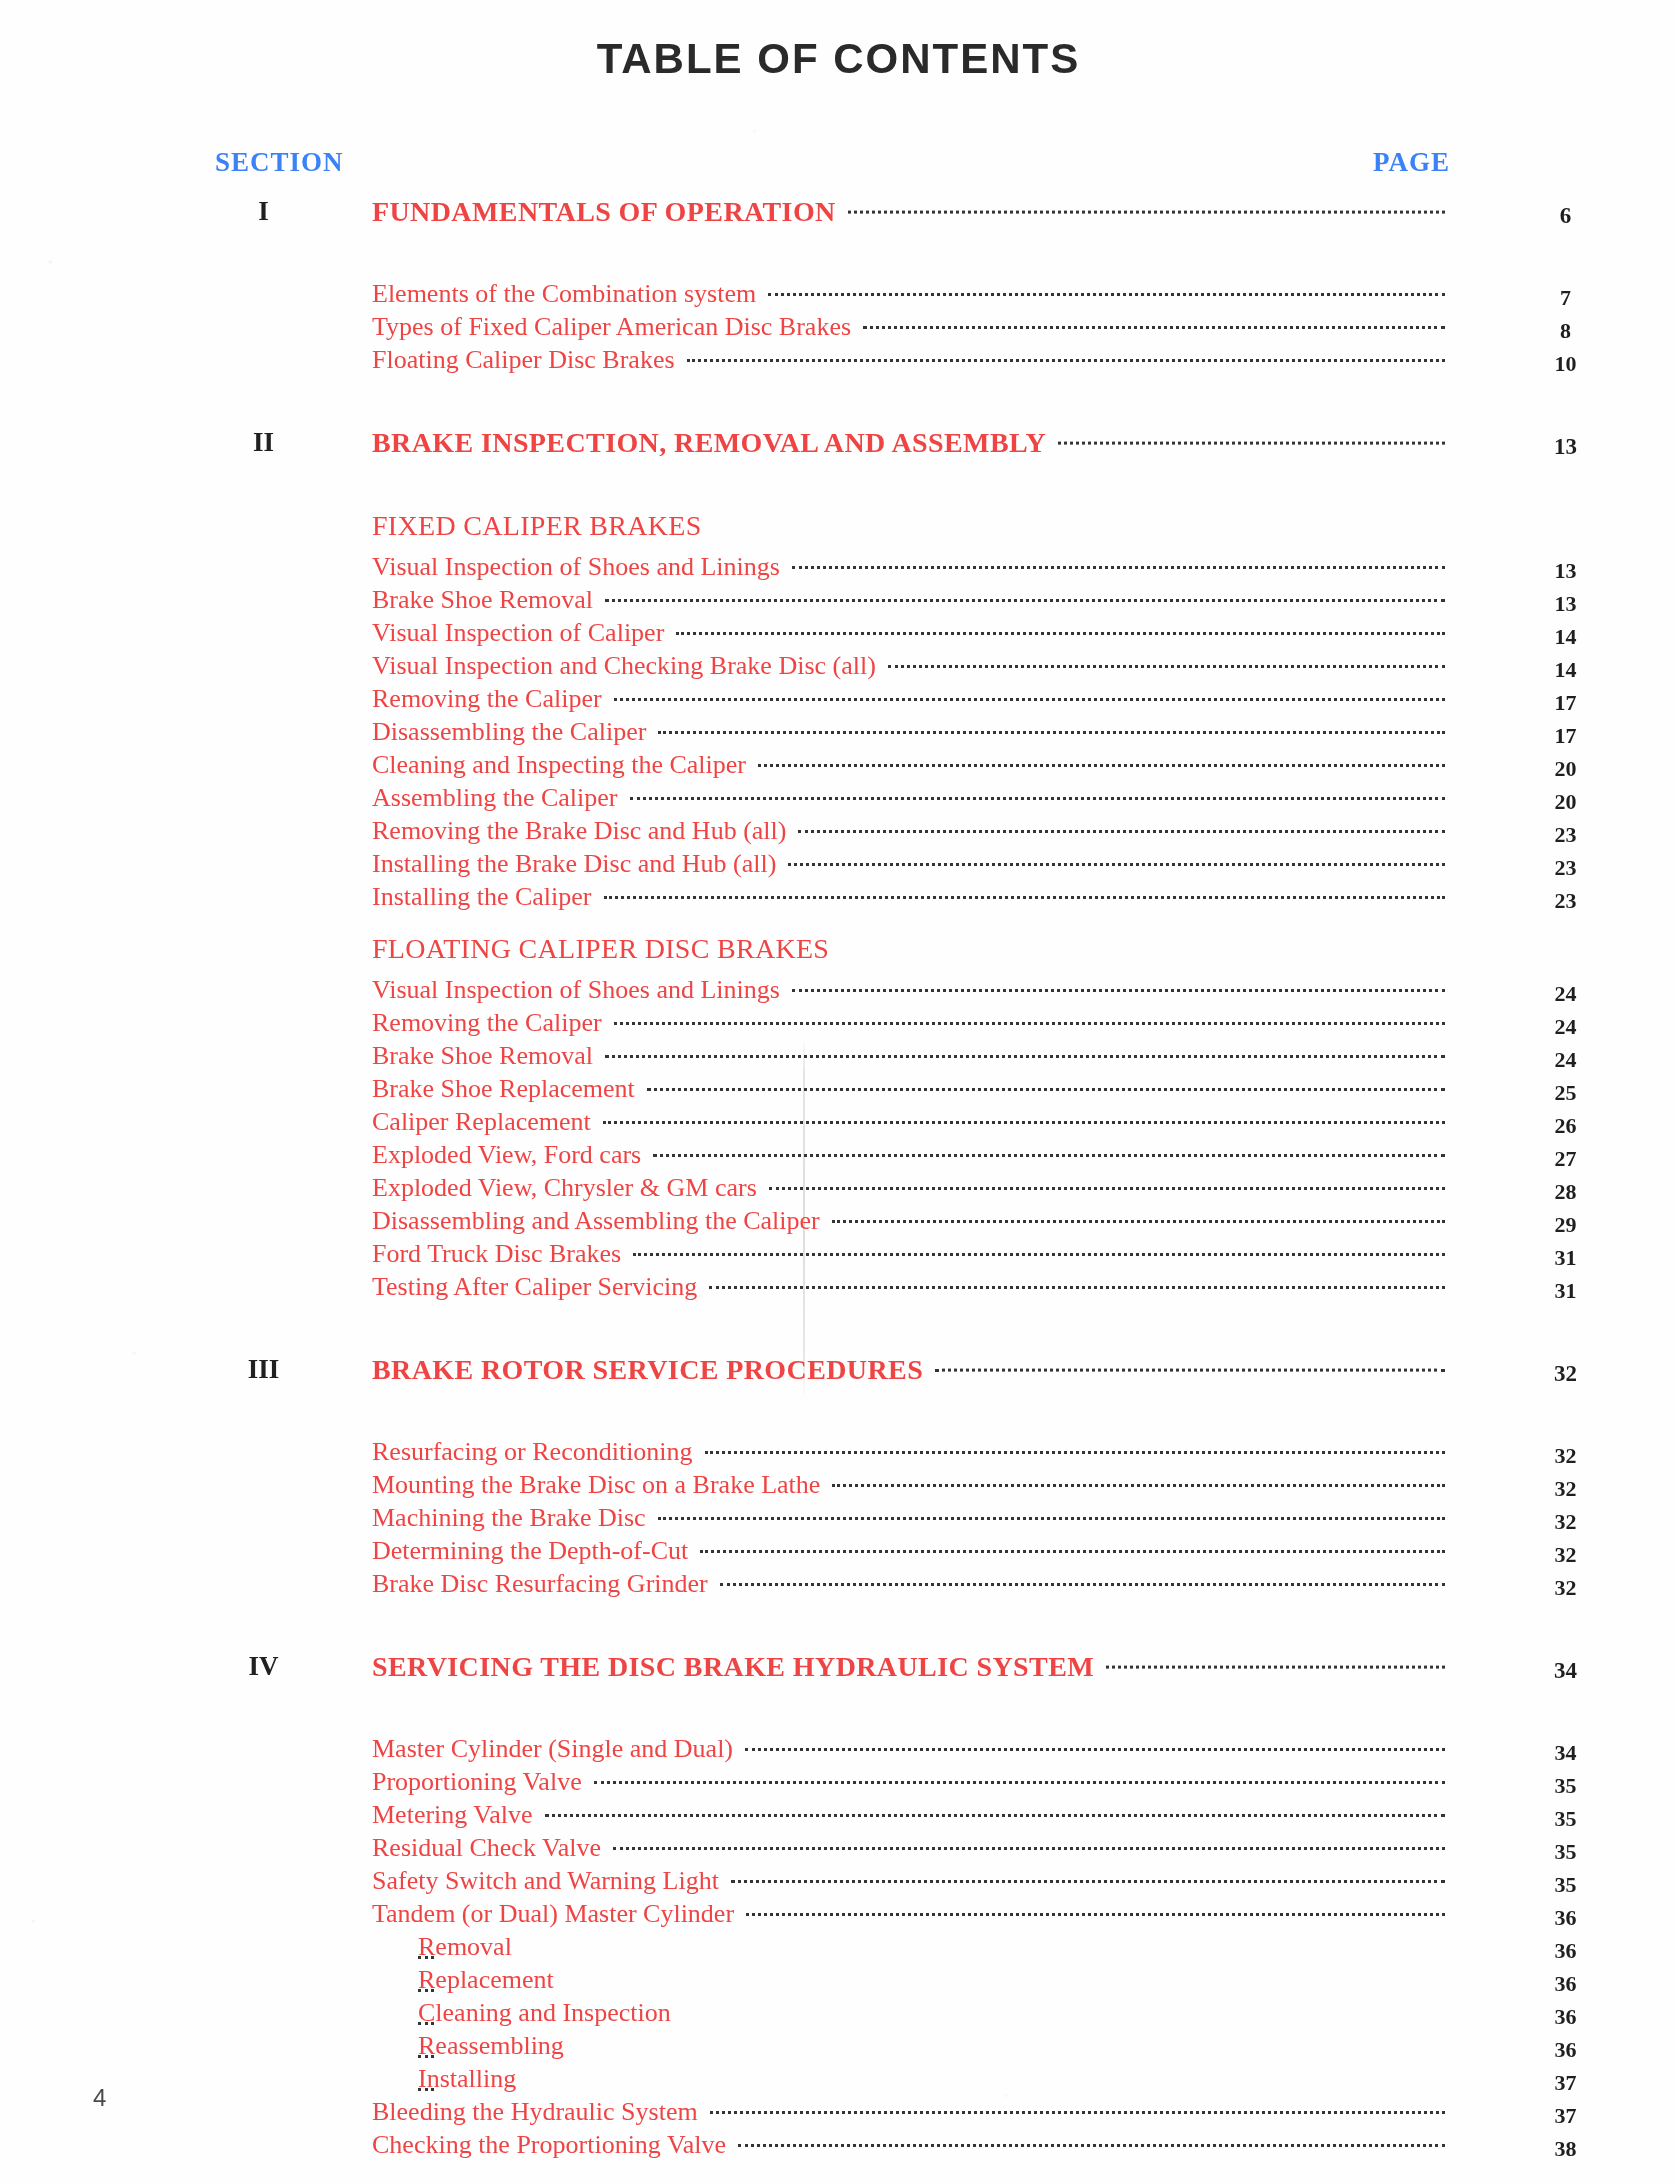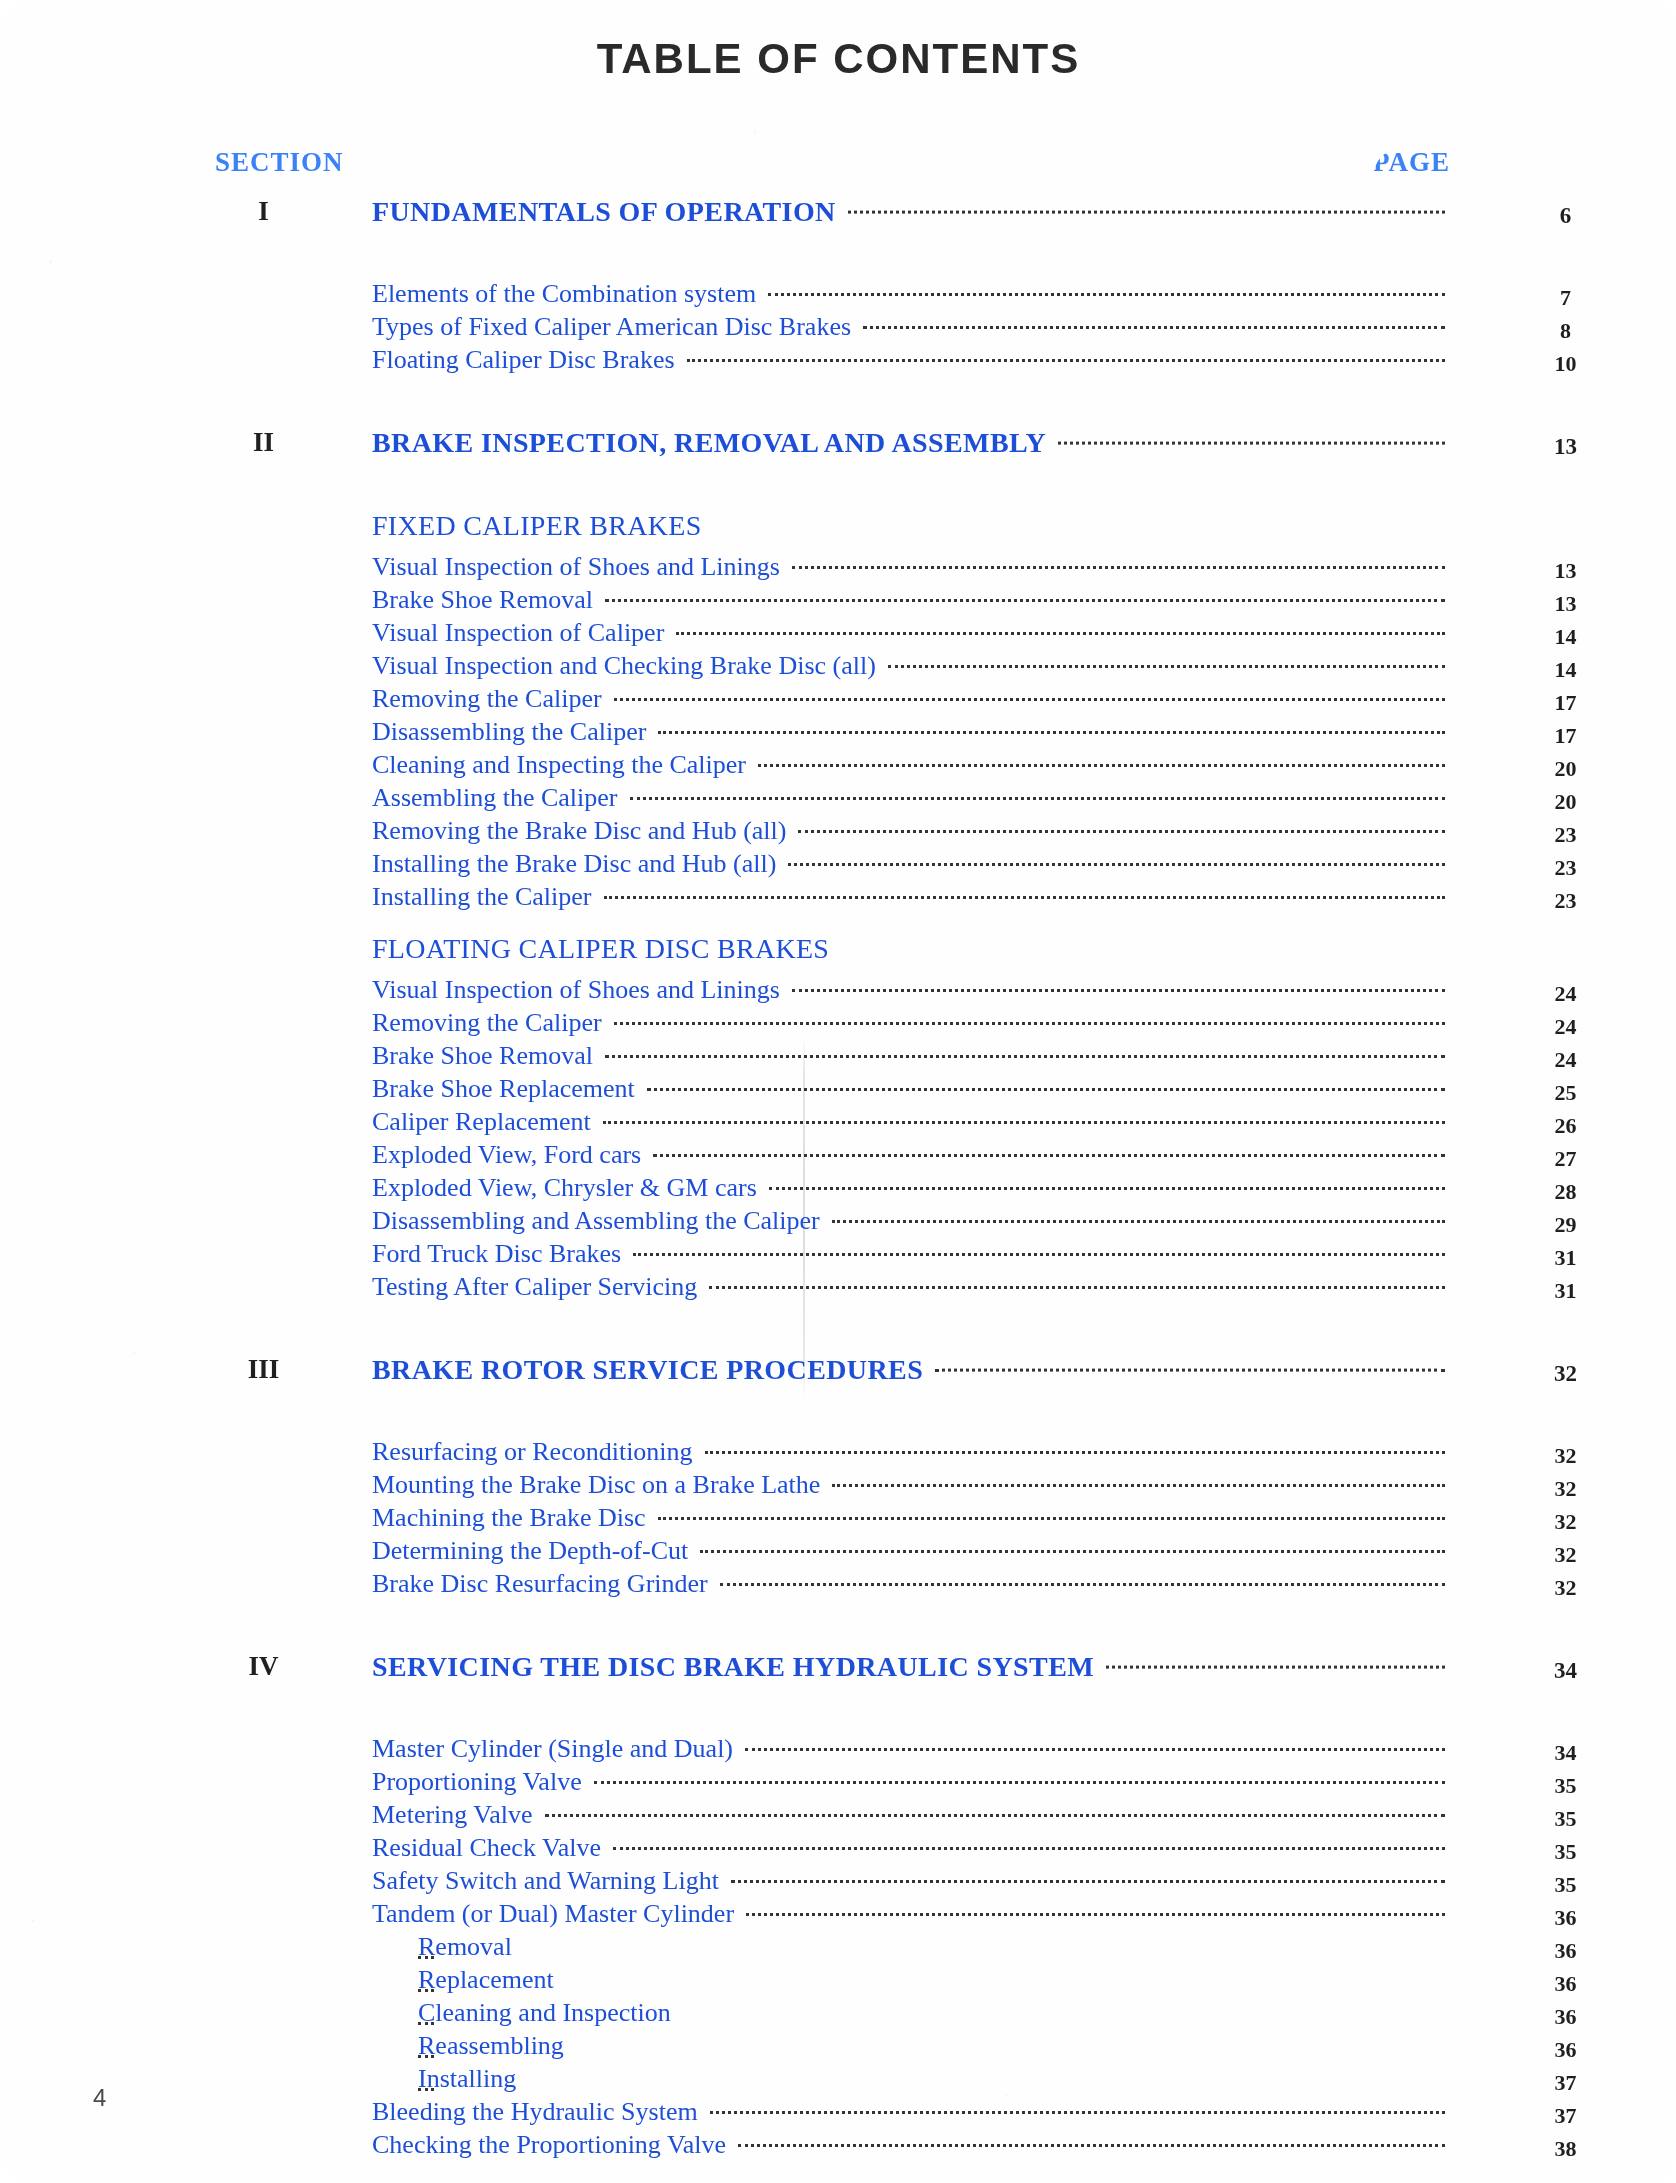--- a/index.html
+++ b/index.html
@@ -8,21 +8,20 @@
     background: #ffffff;
   }
   .page {
     position: relative;
     width: 1677px;
     height: 2183px;
     background: #fefefe;
     font-family: "Liberation Serif", "DejaVu Serif", serif;
     color: #1c1c1c;
     overflow: hidden;
-    border-radius: 31px;
   }
 
   
   .grain {
     position: absolute;
     inset: 0;
     pointer-events: none;
     background:
       radial-gradient(circle at 3% 12%, rgba(0,0,0,0.035) 0 1.4px, transparent 2px),
       radial-gradient(circle at 96% 30%, rgba(0,0,0,0.03) 0 1.4px, transparent 2px),
@@ -89,21 +88,21 @@
     left: 223px;
     width: 81px;
     text-align: center;
     font-weight: bold;
     font-size: 27px;
     color: #202020;
   }
 
   .label {
     white-space: nowrap;
-    color: #1d4ed8;
+    color: #ef4444;
   }
 
   .leader {
     flex: 1 1 auto;
     min-width: 16px;
     margin: 0 9.5px 0 12px;
     border-bottom: 3.4px dotted #343434;
     transform: translateY(-6px);
   }
   .row.nodots .leader { border-bottom: none; }

